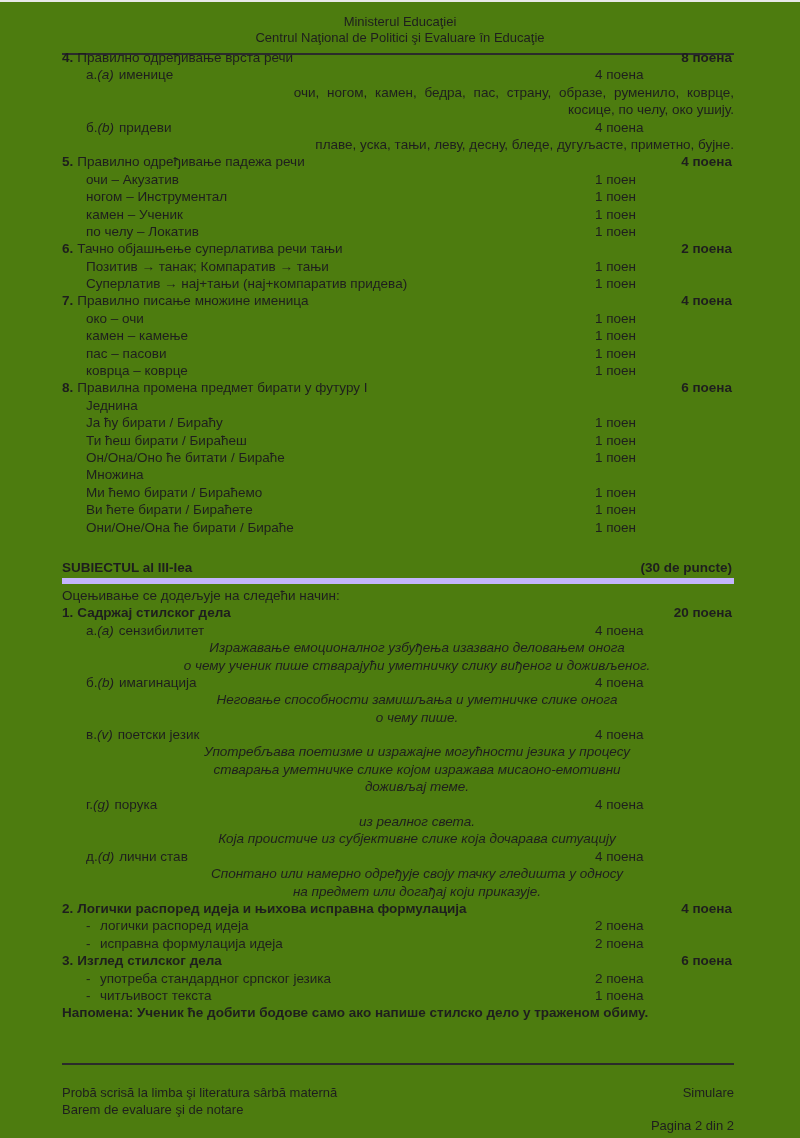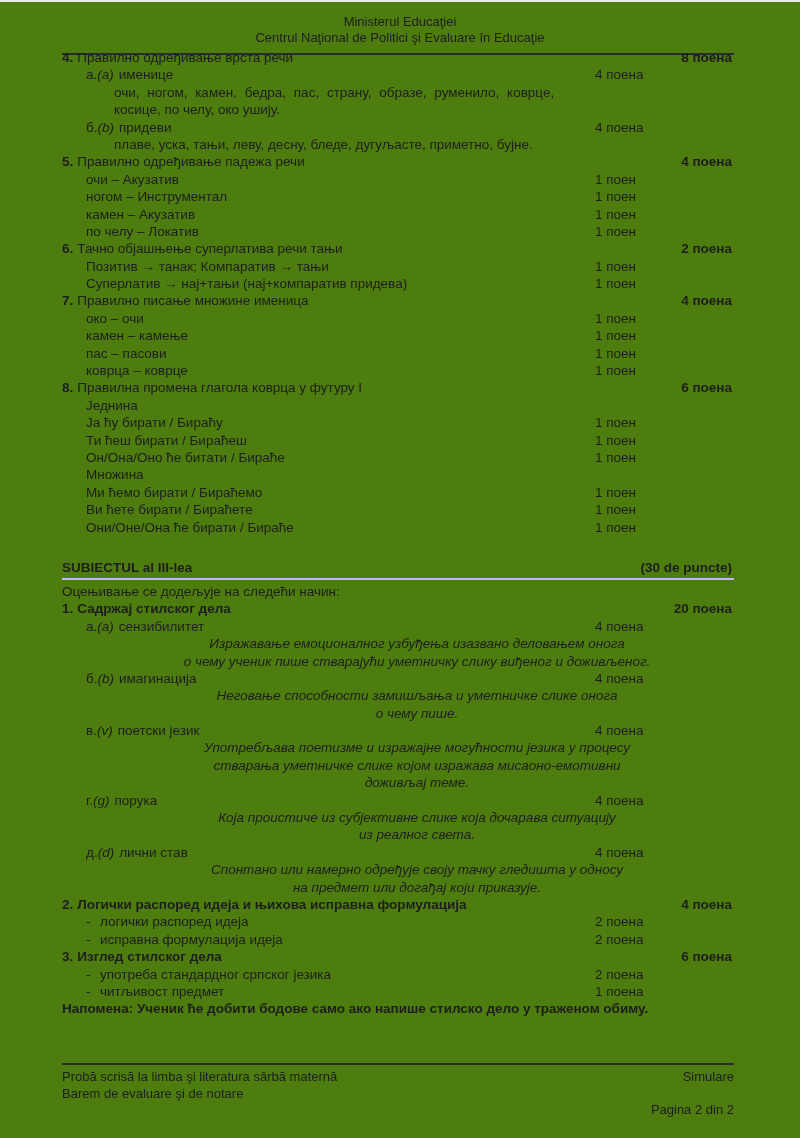--- a/index.html
+++ b/index.html
@@ -4,34 +4,34 @@
 <style>
   html,body{margin:0;padding:0;background:#e8e8e8;}
   .page{position:relative;width:800px;height:1138px;background:#4d7c0f;margin:2px auto;
         font-family:"Liberation Sans","DejaVu Sans",sans-serif;color:#1e1e1e;overflow:hidden;}
   .header{position:absolute;top:12px;left:0;right:0;text-align:center;font-size:13px;line-height:15.5px;}
   .top-rule{position:absolute;top:51px;left:62px;right:66px;border-top:2px solid #2b2b2b;}
   .body{position:absolute;top:47px;left:62px;right:66px;font-size:13.5px;}
   .row{position:relative;height:17.4px;line-height:17.4px;white-space:nowrap;}
   .gap{height:23px;}
   .i1{padding-left:24px;}
-  .i2w{padding-left:52px;}
+  .i2w{padding-left:52px;text-align:right;}
   .i2d{padding-left:38px;font-style:italic;text-align:center;}
   .wide{word-spacing:4px;}
   .num{font-weight:bold;margin-right:4px;}
   .boldrow{font-weight:bold;}
   .letter{font-style:normal;}
   .translit{font-style:italic;}
   .ltxt{margin-left:5px;}
   .mid{position:absolute;left:533px;font-weight:normal;font-style:normal;}
   .rpts{position:absolute;right:2px;font-weight:bold;font-style:normal;}
   .dashm{display:inline-block;width:14px;}
-  .subject-row{height:19px;line-height:17px;border-bottom:2px solid #c4b5fd;margin-bottom:3px;font-weight:bold;}
+  .subject-row{height:19px;line-height:17px;border-bottom:6px solid #c4b5fd;margin-bottom:3px;font-weight:bold;}
   .note-row{font-weight:bold;}
-  .footer{position:absolute;top:1061px;left:62px;right:66px;border-top:2px solid #2b2b2b;font-size:13px;padding-top:4px;}
+  .footer{position:absolute;top:1061px;left:62px;right:66px;border-top:2px solid #2b2b2b;font-size:13px;padding-top:20px;}
   .frow{display:flex;justify-content:space-between;line-height:16.5px;}
   .fpage{text-align:right;line-height:16px;margin-top:0;}
 </style>
 </head>
 <body>
 
 <div class="page">
   <div class="header">
     <div>Ministerul Educaţiei</div>
     <div>Centrul Naţional de Politici şi Evaluare în Educaţie</div>
@@ -40,31 +40,31 @@
   <div class="body" id="rubric-body">
       <div class="row"><span class="num">4.</span><span>Правилно одређивање врста речи</span><span class="rpts">8 поена</span></div>
       <div class="row i1"><span class="letter">а.</span><span class="translit">(a)</span><span class="ltxt">именице</span><span class="mid">4 поена</span></div>
       <div class="row i2w wide"><span>очи, ногом, камен, бедра, пас, страну, образе, руменило, коврце,</span></div>
       <div class="row i2w"><span>косице, по челу, око ушију.</span></div>
       <div class="row i1"><span class="letter">б.</span><span class="translit">(b)</span><span class="ltxt">придеви</span><span class="mid">4 поена</span></div>
       <div class="row i2w"><span>плаве, уска, тањи, леву, десну, бледе, дугуљасте, приметно, бујне.</span></div>
       <div class="row"><span class="num">5.</span><span>Правилно одређивање падежа речи</span><span class="rpts">4 поена</span></div>
       <div class="row i1"><span>очи – Акузатив</span><span class="mid">1 поен</span></div>
       <div class="row i1"><span>ногом – Инструментал</span><span class="mid">1 поен</span></div>
-      <div class="row i1"><span>камен – Акузатив</span><span class="mid">1 поен</span></div>
+      <div class="row i1"><span>камен – Ученик</span><span class="mid">1 поен</span></div>
       <div class="row i1"><span>по челу – Локатив</span><span class="mid">1 поен</span></div>
       <div class="row"><span class="num">6.</span><span>Тачно објашњење суперлатива речи тањи</span><span class="rpts">2 поена</span></div>
       <div class="row i1"><span>Позитив → танак; Компаратив → тањи</span><span class="mid">1 поен</span></div>
       <div class="row i1"><span>Суперлатив → нај+тањи (нај+компаратив придева)</span><span class="mid">1 поен</span></div>
       <div class="row"><span class="num">7.</span><span>Правилно писање множине именица</span><span class="rpts">4 поена</span></div>
       <div class="row i1"><span>око – очи</span><span class="mid">1 поен</span></div>
       <div class="row i1"><span>камен – камење</span><span class="mid">1 поен</span></div>
       <div class="row i1"><span>пас – пасови</span><span class="mid">1 поен</span></div>
       <div class="row i1"><span>коврца – коврце</span><span class="mid">1 поен</span></div>
-      <div class="row"><span class="num">8.</span><span>Правилна промена глагола коврца у футуру I</span><span class="rpts">6 поена</span></div>
+      <div class="row"><span class="num">8.</span><span>Правилна промена предмет бирати у футуру I</span><span class="rpts">6 поена</span></div>
       <div class="row i1"><span>Једнина</span></div>
       <div class="row i1"><span>Ја ћу бирати / Бираћу</span><span class="mid">1 поен</span></div>
       <div class="row i1"><span>Ти ћеш бирати / Бираћеш</span><span class="mid">1 поен</span></div>
       <div class="row i1"><span>Он/Она/Оно ће битати / Бираће</span><span class="mid">1 поен</span></div>
       <div class="row i1"><span>Множина</span></div>
       <div class="row i1"><span>Ми ћемо бирати / Бираћемо</span><span class="mid">1 поен</span></div>
       <div class="row i1"><span>Ви ћете бирати / Бираћете</span><span class="mid">1 поен</span></div>
       <div class="row i1"><span>Они/Оне/Она ће бирати / Бираће</span><span class="mid">1 поен</span></div>
       <div class="gap"></div>
       <div class="row subject-row"><span>SUBIECTUL al III-lea</span><span class="rpts">(30 de puncte)</span></div>
@@ -74,31 +74,31 @@
       <div class="row i2d"><span>Изражавање емоционалног узбуђења изазвано деловањем онога</span></div>
       <div class="row i2d"><span>о чему ученик пише стварајући уметничку слику виђеног и доживљеног.</span></div>
       <div class="row i1"><span class="letter">б.</span><span class="translit">(b)</span><span class="ltxt">имагинација</span><span class="mid">4 поена</span></div>
       <div class="row i2d"><span>Неговање способности замишљања и уметничке слике онога</span></div>
       <div class="row i2d"><span>о чему пише.</span></div>
       <div class="row i1"><span class="letter">в.</span><span class="translit">(v)</span><span class="ltxt">поетски језик</span><span class="mid">4 поена</span></div>
       <div class="row i2d"><span>Употребљава поетизме и изражајне могућности језика у процесу</span></div>
       <div class="row i2d"><span>стварања уметничке слике којом изражава мисаоно-емотивни</span></div>
       <div class="row i2d"><span>доживљај теме.</span></div>
       <div class="row i1"><span class="letter">г.</span><span class="translit">(g)</span><span class="ltxt">порука</span><span class="mid">4 поена</span></div>
+      <div class="row i2d"><span>из реалног света.</span></div>
       <div class="row i2d"><span>Која проистиче из субјективне слике која дочарава ситуацију</span></div>
-      <div class="row i2d"><span>из реалног света.</span></div>
       <div class="row i1"><span class="letter">д.</span><span class="translit">(d)</span><span class="ltxt">лични став</span><span class="mid">4 поена</span></div>
       <div class="row i2d"><span>Спонтано или намерно одређује своју тачку гледишта у односу</span></div>
       <div class="row i2d"><span>на предмет или догађај који приказује.</span></div>
       <div class="row boldrow"><span class="num">2.</span><span>Логички распоред идеја и њихова исправна формулација</span><span class="rpts">4 поена</span></div>
       <div class="row i1"><span class="dashm">-</span><span>логички распоред идеја</span><span class="mid">2 поена</span></div>
       <div class="row i1"><span class="dashm">-</span><span>исправна формулација идеја</span><span class="mid">2 поена</span></div>
       <div class="row boldrow"><span class="num">3.</span><span>Изглед стилског дела</span><span class="rpts">6 поена</span></div>
       <div class="row i1"><span class="dashm">-</span><span>употреба стандардног српског језика</span><span class="mid">2 поена</span></div>
-      <div class="row i1"><span class="dashm">-</span><span>читљивост предмет</span><span class="mid">1 поена</span></div>
+      <div class="row i1"><span class="dashm">-</span><span>читљивост текста</span><span class="mid">1 поена</span></div>
       <div class="row note-row"><span>Напомена: Ученик ће добити бодове само ако напише стилско дело у траженом обиму.</span></div>
     </div>
   <div class="footer">
     <div class="frow">
       <span>Probă scrisă la limba şi literatura sârbă maternă</span>
       <span>Simulare</span>
     </div>
     <div class="frow">
       <span>Barem de evaluare şi de notare</span>
     </div>

